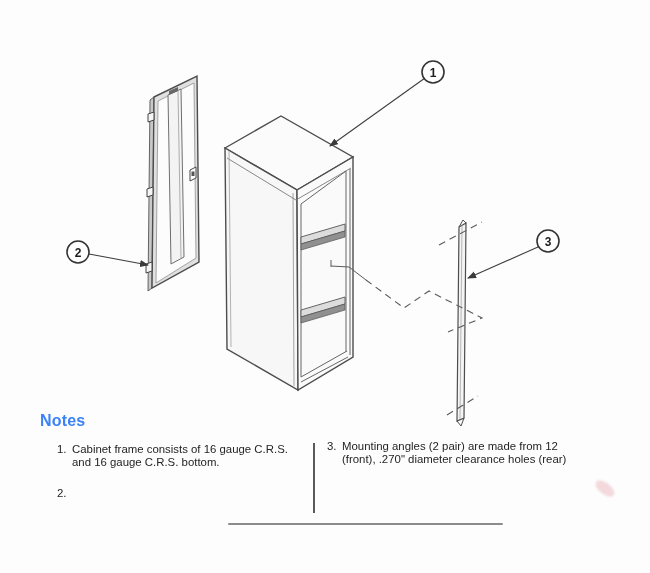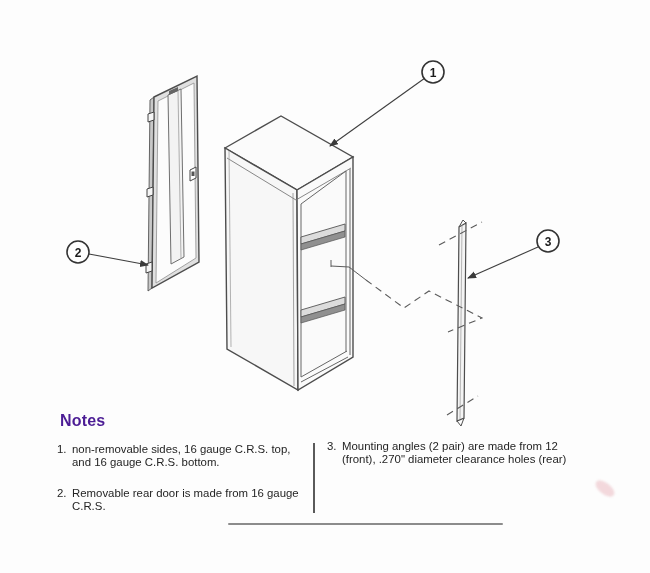--- a/index.html
+++ b/index.html
@@ -3,22 +3,22 @@
 <meta charset="utf-8">
 <style>
   html,body{margin:0;padding:0;background:#e8e8e8;}
   .stage{
     position:relative;width:650px;height:573px;margin:0 auto;
     background:#fdfdfd;overflow:hidden;
     font-family:"Liberation Sans", sans-serif;color:#222;
   }
   .diagram-svg{position:absolute;left:0;top:0;}
   .notes-title{
-    position:absolute;left:60px;top:412px;
-    font-size:16px;font-weight:bold;color:#4c1d95;letter-spacing:.2px;
+    position:absolute;left:40px;top:412px;
+    font-size:16px;font-weight:bold;color:#3b82f6;letter-spacing:.2px;
   }
   .note{
     position:absolute;display:flex;align-items:flex-start;
     font-size:11.4px;line-height:12.9px;color:#242424;
   }
   .note .num{width:15px;flex:0 0 15px;}
   .note-1{left:57px;top:443px;width:258px;}
   .note-2{left:57px;top:487px;width:258px;}
   .note-3{left:327px;top:440px;width:240px;}
   .notes-divider{
@@ -121,31 +121,27 @@
       <circle cx="548" cy="241" r="11" fill="#fff" stroke="#333" stroke-width="1.6"></circle>
       <text x="548" y="245.5" text-anchor="middle" font-size="12" font-weight="bold" fill="#1c1c1c">3</text>
     </g>
   </svg>
 
   <div class="notes-title">Notes</div>
 
   <div class="note note-1">
     <span class="num">1.</span>
     <div class="note-lines">
-      <div>non-removable sides, 16 gauge C.R.S. top,</div>
+      <div>Cabinet frame consists of 16 gauge C.R.S.</div>
       <div>and 16 gauge C.R.S. bottom.</div>
     </div>
   </div>
 
   <div class="note note-2">
     <span class="num">2.</span>
-    <div class="note-lines">
-      <div>Removable rear door is made from 16 gauge</div>
-      <div>C.R.S.</div>
-    </div>
   </div>
 
   <div class="note note-3">
     <span class="num">3.</span>
     <div class="note-lines">
       <div>Mounting angles (2 pair) are made from 12</div>
       <div>(front), .270" diameter clearance holes (rear)</div>
     </div>
   </div>
 

